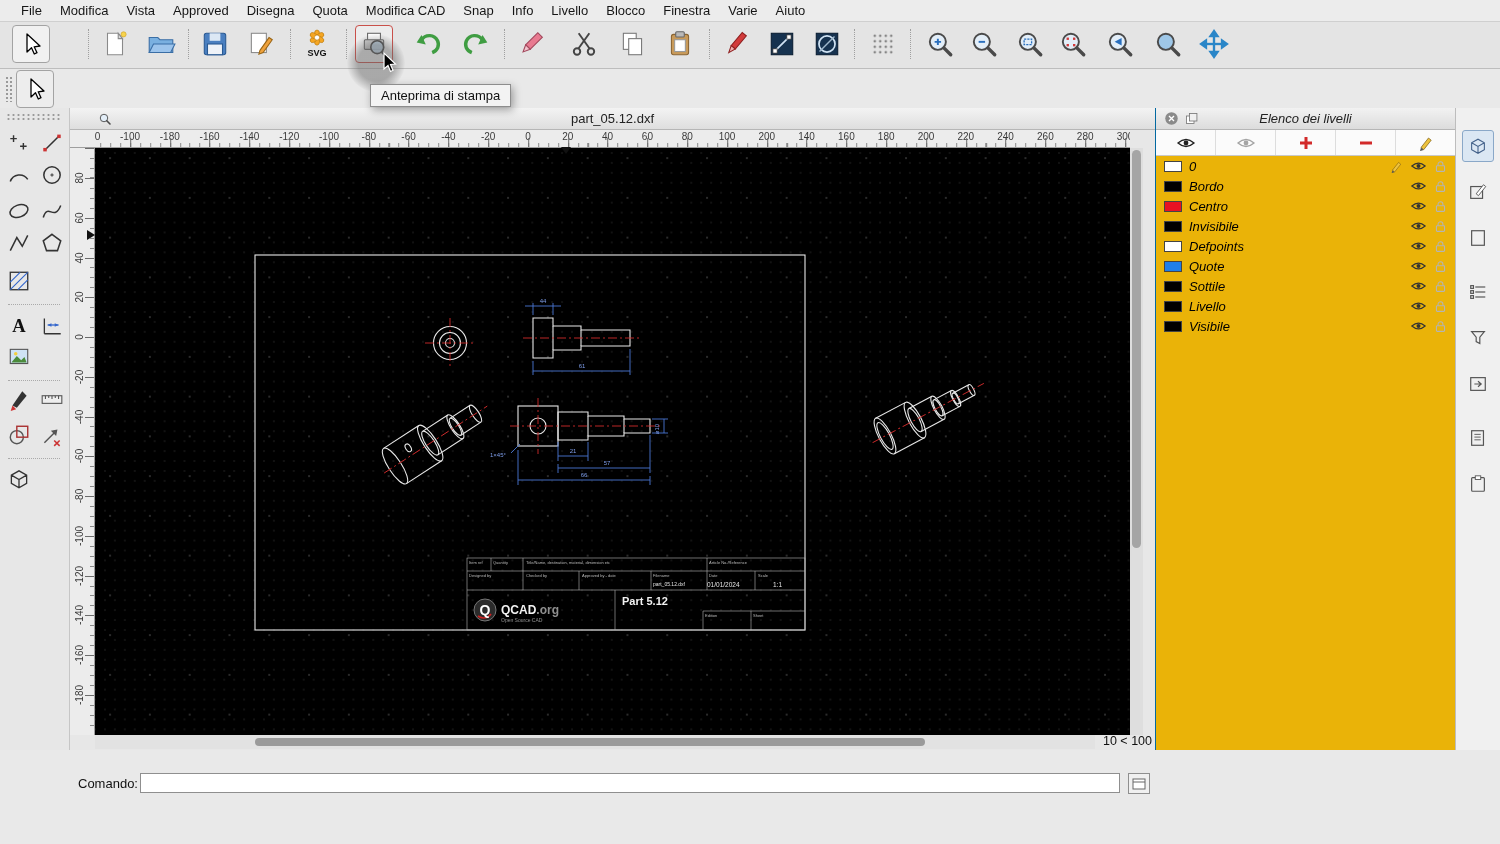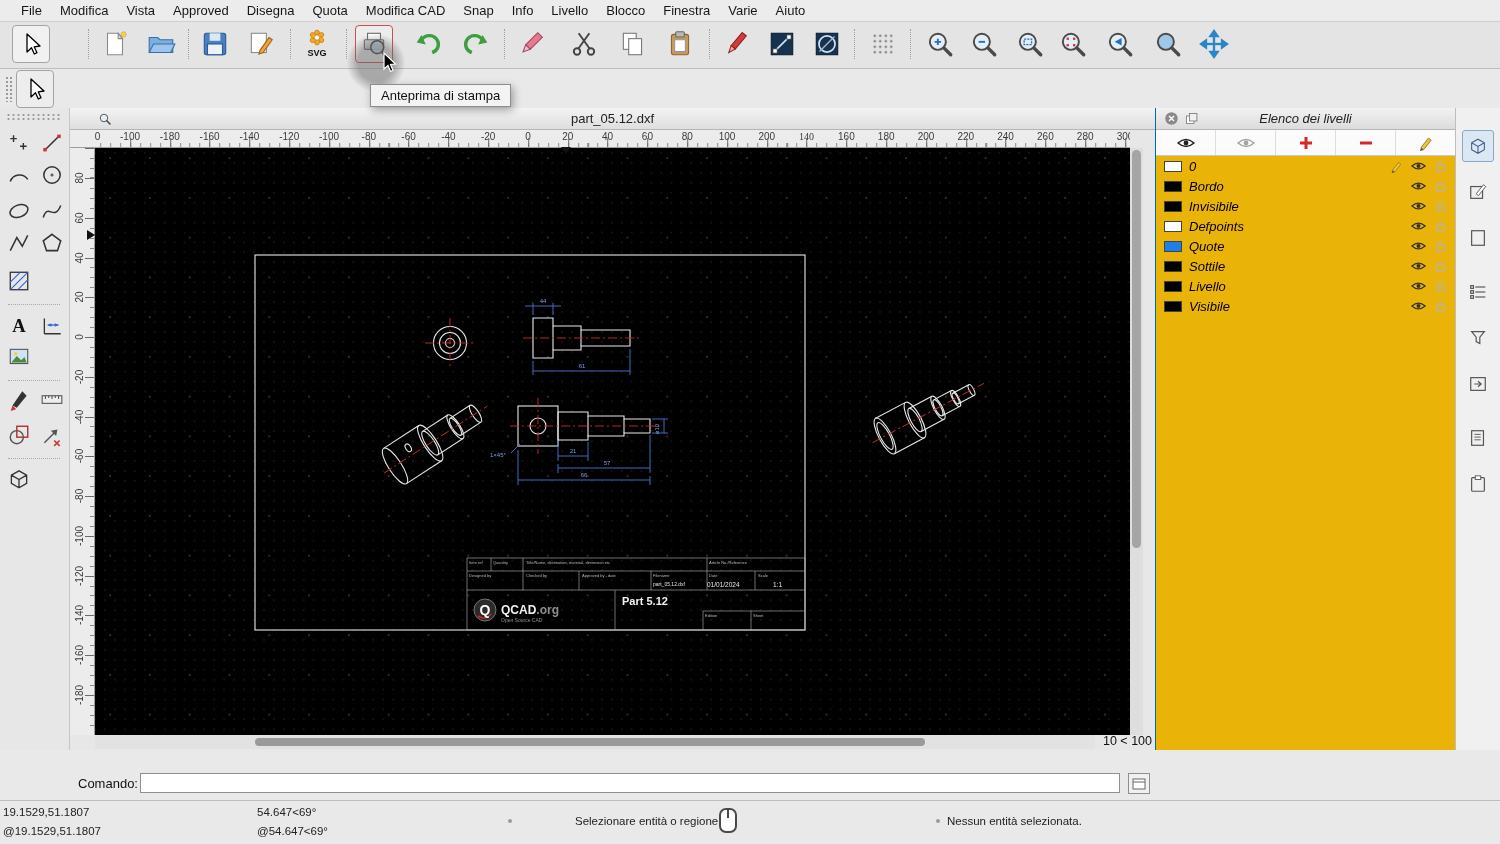--- a/index.html
+++ b/index.html
@@ -482,21 +482,21 @@
         <span class="hrlabel" style="left: 313.6px;">-60</span>
         <span class="hrlabel" style="left: 353.4px;">-40</span>
         <span class="hrlabel" style="left: 393.2px;">-20</span>
         <span class="hrlabel" style="left: 433px;">0</span>
         <span class="hrlabel" style="left: 472.8px;">20</span>
         <span class="hrlabel" style="left: 512.6px;">40</span>
         <span class="hrlabel" style="left: 552.4px;">60</span>
         <span class="hrlabel" style="left: 592.2px;">80</span>
         <span class="hrlabel" style="left: 632px;">100</span>
         <span class="hrlabel" style="left: 671.8px;">200</span>
-        <span class="hrlabel" style="left: 711.6px; font-family: Liberation Serif, serif;">140</span>
+        <span class="hrlabel" style="left: 711.6px;">140</span>
         <span class="hrlabel" style="left: 751.4px;">160</span>
         <span class="hrlabel" style="left: 791.2px;">180</span>
         <span class="hrlabel" style="left: 831px;">200</span>
         <span class="hrlabel" style="left: 870.8px;">220</span>
         <span class="hrlabel" style="left: 910.6px;">240</span>
         <span class="hrlabel" style="left: 950.4px;">260</span>
         <span class="hrlabel" style="left: 990.2px;">280</span>
         <span class="hrlabel" style="left: 1030px;">300</span>
       </div>
     <div class="vruler">
@@ -733,20 +733,32 @@
           <span class="licons">
             <svg class="leye" width="15" height="10" viewBox="0 0 18 12">
               <use href="#eye"></use>
             </svg>
             <svg class="llock" width="13" height="13" viewBox="0 0 16 16">
               <use href="#lock"></use>
             </svg>
           </span>
         </div>
         <div class="layer-row">
+          <span class="swatch" style="background:#e81123"></span>
+          <span class="lname">Centro</span>
+          <span class="licons">
+            <svg class="leye" width="15" height="10" viewBox="0 0 18 12">
+              <use href="#eye"></use>
+            </svg>
+            <svg class="llock" width="13" height="13" viewBox="0 0 16 16">
+              <use href="#lock"></use>
+            </svg>
+          </span>
+        </div>
+        <div class="layer-row">
           <span class="swatch" style="background:#000000"></span>
           <span class="lname">Invisibile</span>
           <span class="licons">
             <svg class="leye" width="15" height="10" viewBox="0 0 18 12">
               <use href="#eye"></use>
             </svg>
             <svg class="llock" width="13" height="13" viewBox="0 0 16 16">
               <use href="#lock"></use>
             </svg>
           </span>
@@ -872,25 +884,14 @@
     <span class="cmdlabel">Comando:</span>
     <input class="cmdinput" type="text" value="" style="">
     <div class="cmdbtn">
       <svg width="14" height="12" viewBox="0 0 14 12">
         <rect x="1" y="1" width="12" height="10" fill="#fff" stroke="#666"></rect>
           <line x1="1" y1="4" x2="13" y2="4" stroke="#666"></line>
       </svg>
     </div>
   </div>
 
-  <div class="statusbar">
-    <div class="st" style="left:3px;top:5px">19.1529,51.1807</div>
-    <div class="st" style="left:3px;top:24px">@19.1529,51.1807</div>
-    <div class="st" style="left:257px;top:5px">54.647&lt;69°</div>
-    <div class="st" style="left:257px;top:24px">@54.647&lt;69°</div>
-    <div class="stdot" style="left:508px;top:18px"></div>
-    <div class="st" style="left:575px;top:14px">Selezionare entità o regione</div>
-    <div class="mouse"></div>
-    <div class="stdot" style="left:936px;top:18px"></div>
-    <div class="st" style="left:947px;top:14px">Nessun entità selezionata.</div>
-  </div>
 
 </div>
 
 </body></html>

